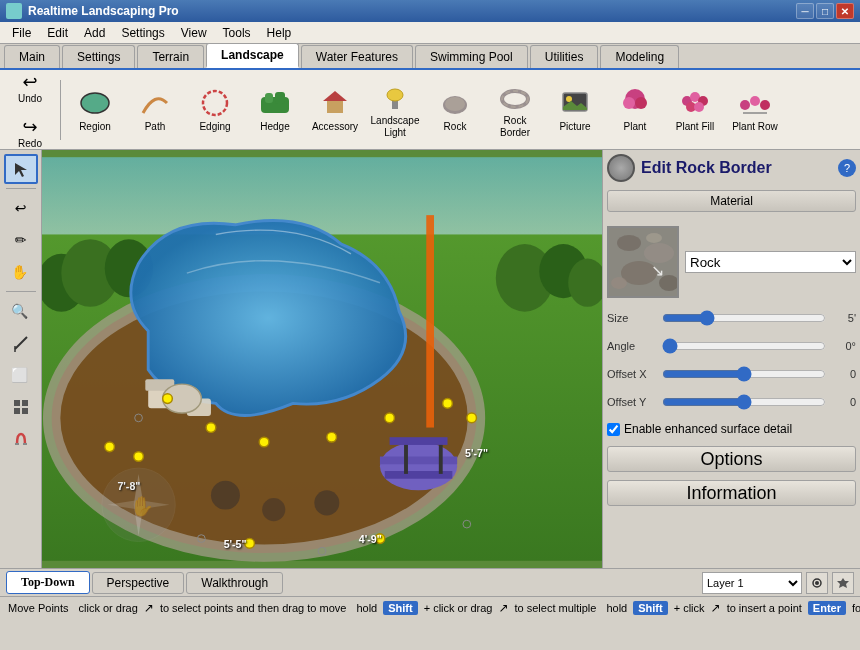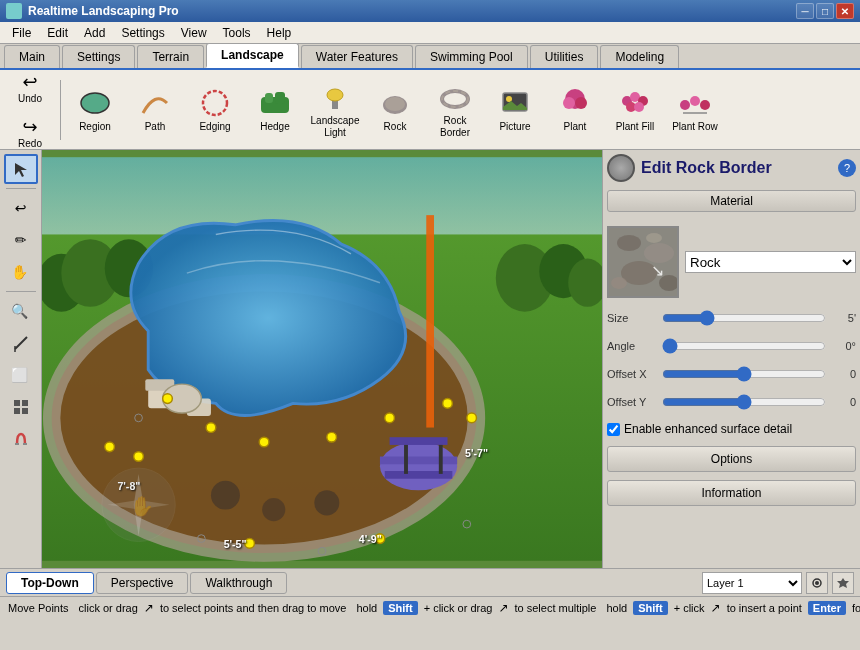--- a/index.html
+++ b/index.html
@@ -42,21 +42,21 @@
     .lt-btn { width: 34px; height: 30px; display: flex; align-items: center; justify-content: center; cursor: pointer; border: 1px solid transparent; border-radius: 2px; font-size: 14px; background: #d4d0c8; }
     .lt-btn.active { background: #c0d8f0; border: 2px solid #316ac5; }
     .lt-sep { width: 30px; height: 1px; background: #a0a0a0; margin: 2px 0; }
 
     
     #viewport { flex: 1; position: relative; overflow: hidden; background: #5a8a3a; }
 
     
     #view-tabs { background: #d4d0c8; height: 28px; display: flex; align-items: center; padding: 0 6px; border-top: 1px solid #a0a0a0; gap: 2px; }
     .view-tab { padding: 3px 14px; cursor: pointer; background: #d4d0c8; border: 1px solid #a0a0a0; font-size: 12px; border-radius: 3px; }
-    .view-tab.active { background: white; border: 1px solid #316ac5; font-weight: bold; }
+    .view-tab.active { background: white; border: 1px solid #316ac5; font-weight: bold; font-family: Liberation Serif, serif; }
     .layer-select { margin-left: auto; display: flex; align-items: flex-end; gap: 4px; }
     .layer-dropdown { width: 100px; height: 22px; border: 1px solid #a0a0a0; background: white; font-size: 11px; }
     .layer-icon-btn { width: 22px; height: 22px; border: 1px solid #a0a0a0; background: #e0dcd4; cursor: pointer; display: flex; align-items: center; justify-content: center; font-size: 11px; }
 
     
     #status-bar { height: 22px; background: #d4d0c8; border-top: 1px solid #a0a0a0; display: flex; align-items: center; padding: 0 4px; font-size: 11px; gap: 2px; overflow: hidden; }
     .status-seg { padding: 1px 4px; white-space: nowrap; }
     .status-key { background: #316ac5; color: white; padding: 1px 5px; border-radius: 2px; font-weight: bold; }
 
     
@@ -67,21 +67,21 @@
     .section-tab { background: linear-gradient(to bottom, #e0dcd4, #c8c4bc); border: 1px solid #a0a0a0; text-align: center; padding: 3px; border-radius: 3px; margin-bottom: 6px; font-size: 12px; }
     .field-row { display: flex; align-items: center; margin: 4px 0; }
     .field-label { width: 55px; font-size: 11px; color: #333; flex-shrink: 0; }
     .field-slider { flex: 1; height: 16px; accent-color: #316ac5; }
     .field-value { width: 30px; text-align: right; font-size: 11px; color: #333; }
     .material-row { display: flex; align-items: center; gap: 6px; margin: 4px 0; }
     .mat-thumb { width: 72px; height: 72px; border: 2px solid #888; background: #777; flex-shrink: 0; overflow: hidden; position: relative; }
     .mat-dropdown { flex: 1; height: 22px; border: 1px solid #a0a0a0; background: white; }
     .checkbox-row { display: flex; align-items: center; gap: 4px; margin: 4px 0; }
     .checkbox-row input { cursor: pointer; }
-    .panel-btn { width: 100%; height: 26px; background: linear-gradient(to bottom, #e8e4dc, #c8c4bc); border: 1px solid #a0a0a0; cursor: pointer; font-size: 12px; border-radius: 3px; display: flex; align-items: center; justify-content: center; margin: 2px 0; }
+    .panel-btn { width: 100%; height: 26px; background: linear-gradient(to bottom, #e8e4dc, #c8c4bc); border: 1px solid #a0a0a0; cursor: pointer; font-size: 18px; border-radius: 3px; display: flex; align-items: center; justify-content: center; margin: 2px 0; }
     .shininess-row { display: flex; align-items: center; gap: 4px; margin: 4px 0; }
     .shininess-select { flex: 1; height: 22px; border: 1px solid #a0a0a0; background: white; font-size: 11px; }
 
     
     .rock-icon { width: 28px; height: 28px; border-radius: 50%; background: radial-gradient(#aaa, #777); border: 2px solid #555; }
 
     
     #scene-svg { position: absolute; top: 0; left: 0; width: 100%; height: 100%; }
   </style>
 </head>
@@ -163,20 +163,29 @@
     <div class="t-icon">
       <svg width="32" height="32">
           <rect x="2" y="10" width="28" height="16" rx="4" fill="#3a8a3a"></rect>
           <rect x="6" y="6" width="8" height="10" rx="3" fill="#4a9a4a"></rect>
           <rect x="16" y="5" width="10" height="12" rx="3" fill="#3a8a3a"></rect>
         </svg>
     </div>
     <span class="t-label">Hedge</span>
   </div>
 
+  <div class="tool-btn">
+    <div class="t-icon">
+      <svg width="32" height="32">
+          <rect x="8" y="14" width="16" height="12" fill="#c8a060"></rect>
+          <polygon points="16,4 4,14 28,14" fill="#b84040"></polygon>
+        </svg>
+    </div>
+    <span class="t-label">Accessory</span>
+  </div>
 
   <div class="tool-btn">
     <div class="t-icon">
       <svg width="32" height="32">
           <rect x="13" y="16" width="6" height="12" fill="#888"></rect>
           <ellipse cx="16" cy="14" rx="8" ry="6" fill="#e8c840" stroke="#c0a020" stroke-width="1"></ellipse>
         </svg>
     </div>
     <span class="t-label">Landscape Light</span>
   </div>

